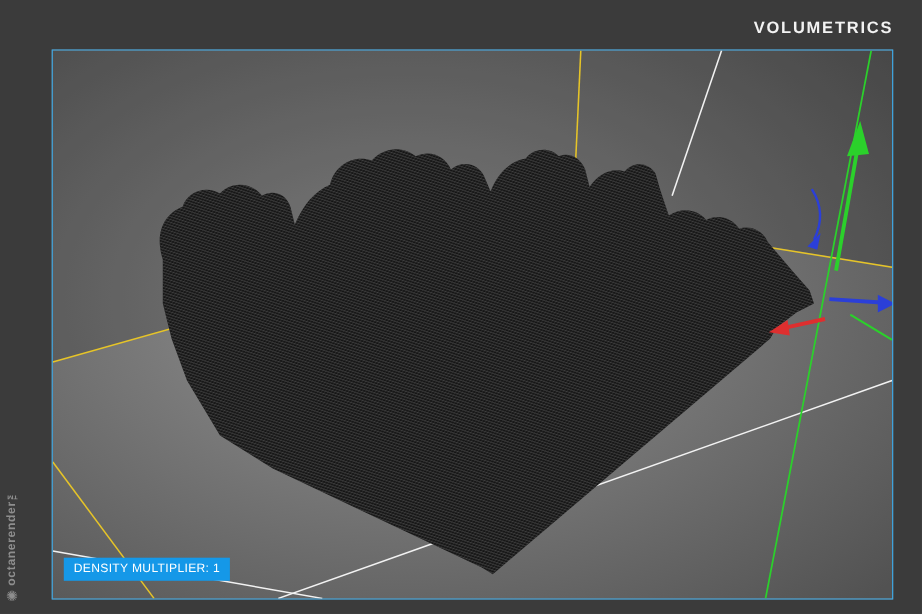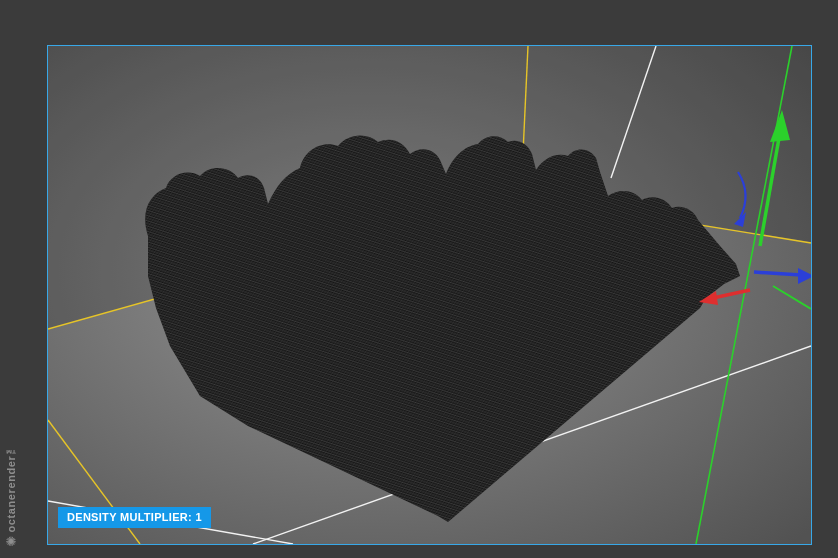--- a/index.html
+++ b/index.html
@@ -9,28 +9,29 @@
   .panel-title { position:absolute; top:17px; right:26px; color:var(--title-text,#f0f0f0);
                  font-size:15px; font-weight:bold; letter-spacing:1.6px; }
   .brand { position:absolute; left:5px; bottom:10px; display:flex; flex-direction:column; align-items:center; gap:3px; }
   .brand-text { writing-mode:vertical-rl; transform:rotate(180deg); color:var(--brand-text,#8e8e8e);
                 font-size:11px; font-weight:bold; letter-spacing:0.6px; white-space:nowrap; }
   .logo-glyph { color:var(--brand-text,#8e8e8e); font-size:13px; line-height:13px; }
   .viewport { position:absolute; left:47px; top:45px; width:765px; height:500px;
               border:1px solid var(--viewport-border,#38a8e8); background:#777; }
   .viewport svg { display:block; width:100%; height:100%; }
   .density-badge { position:absolute; left:10px; bottom:16px; background:var(--badge-bg,#1598e8);
-                   color:var(--badge-text,#ffffff); font-size:11px; font-weight:bold;
+                   color:var(--badge-text,#ffffff); font-size:11px; font-weight:normal;
                    padding:4px 9px 5px 9px; letter-spacing:0.3px; }
 </style>
 </head>
 <body>
 
 <div class="frame">
 
+  <div class="panel-title">VOLUMETRICS</div>
 
   <div class="brand">
     <span class="brand-text"><span>octanerender</span><span class="tm">™</span></span>
     <span class="logo-glyph">✺</span>
   </div>
 
   <div class="viewport">
     <svg viewBox="0 0 763 498" preserveAspectRatio="none">
       <defs>
         <radialGradient id="bgGrad" cx="42%" cy="45%" r="78%">

